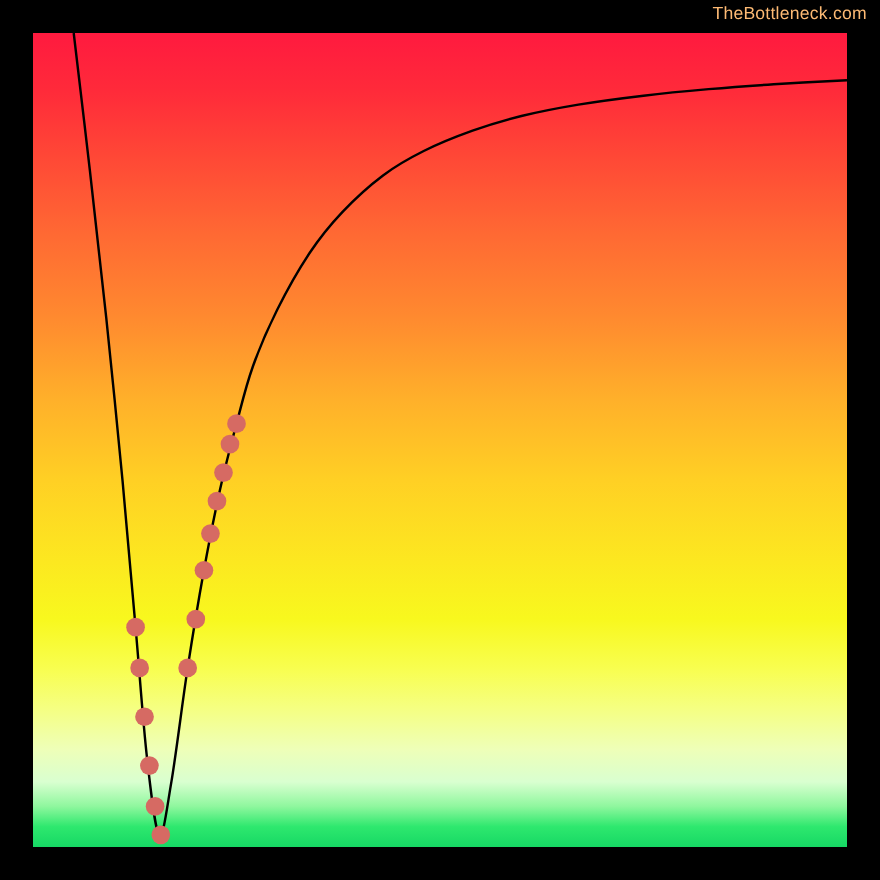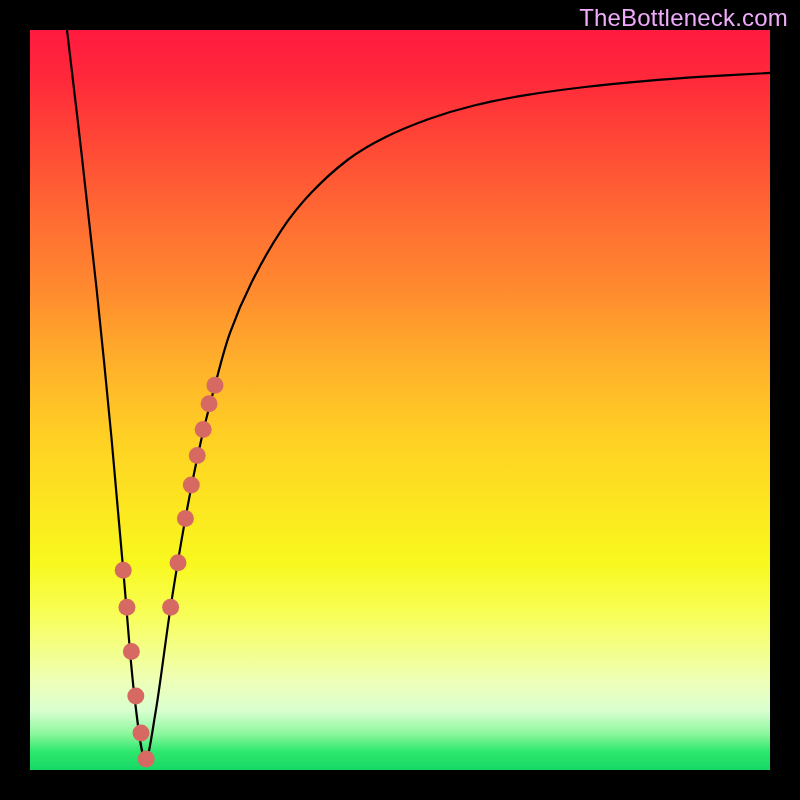--- a/index.html
+++ b/index.html
@@ -49,22 +49,22 @@
       #d9ffd0 92%,
       #8ff79e 95%,
       #2ee86e 97.5%,
       #16d864 100%
     );
   }
   .watermark {
     position: absolute;
     top: 4px;
     right: 12px;
-    color: #f0abfc;
-    font-size: 24px;
+    color: #fdba74;
+    font-size: 16px;
     letter-spacing: 0.2px;
     user-select: none;
     text-align: center;
   }
   svg.curve {
     position: absolute;
     top: 0;
     left: 0;
     width: 740px;
     height: 740px;

